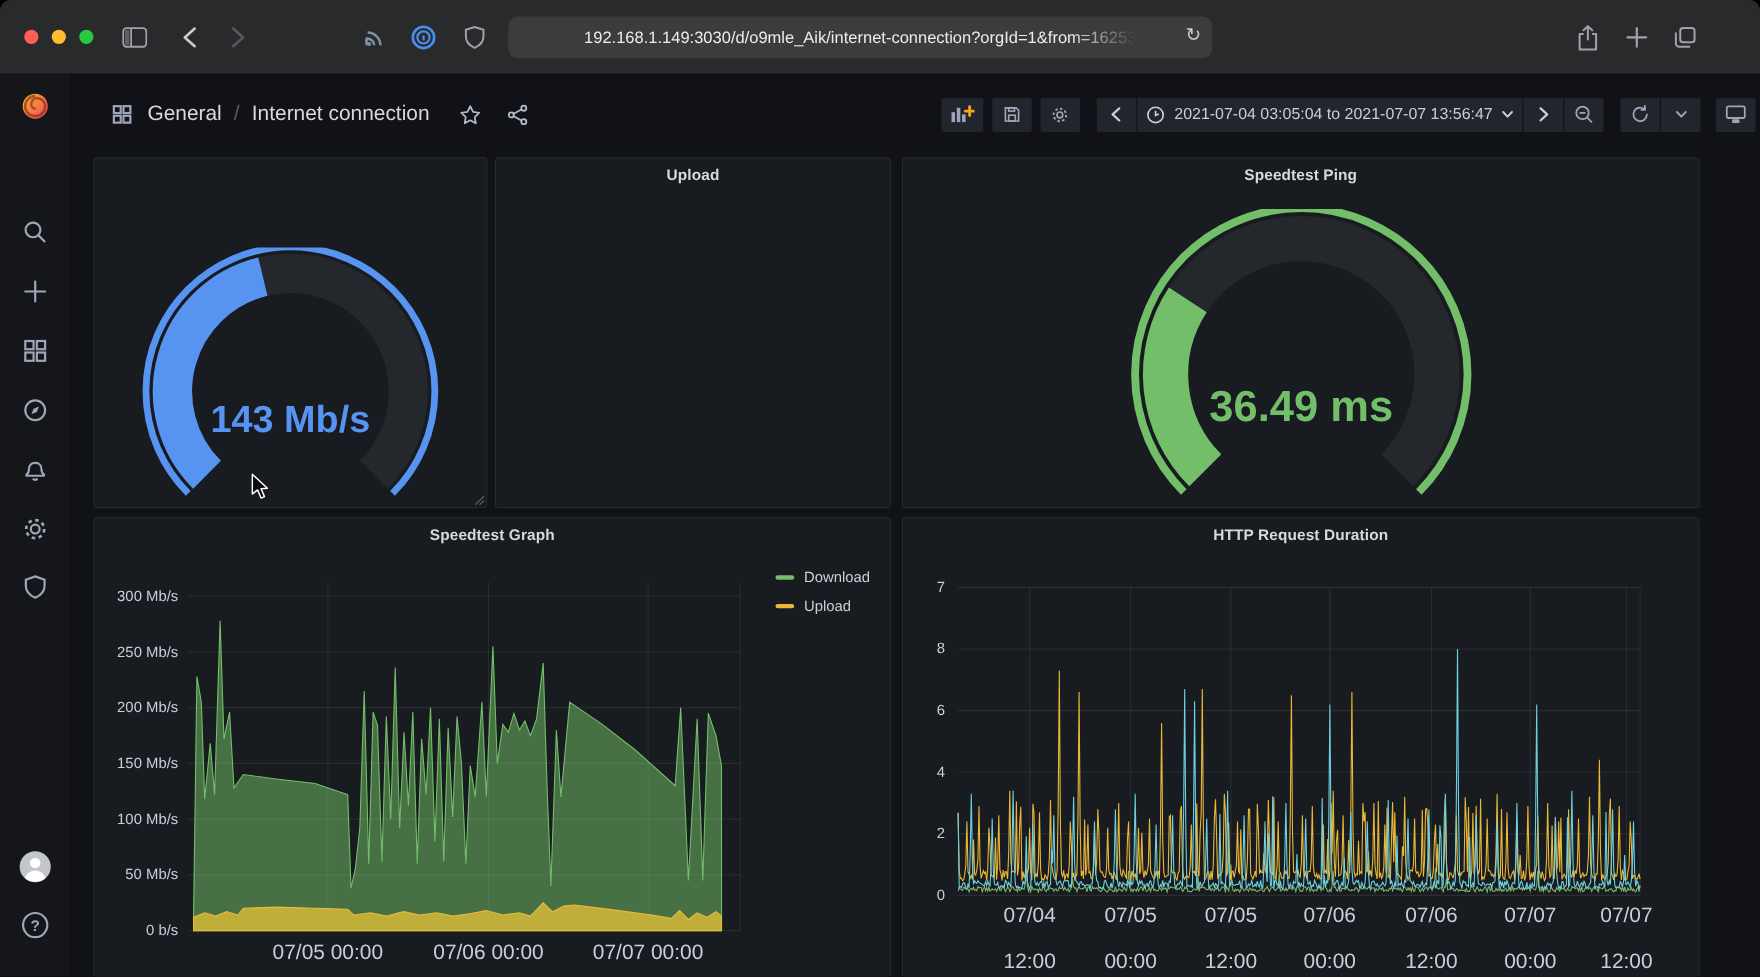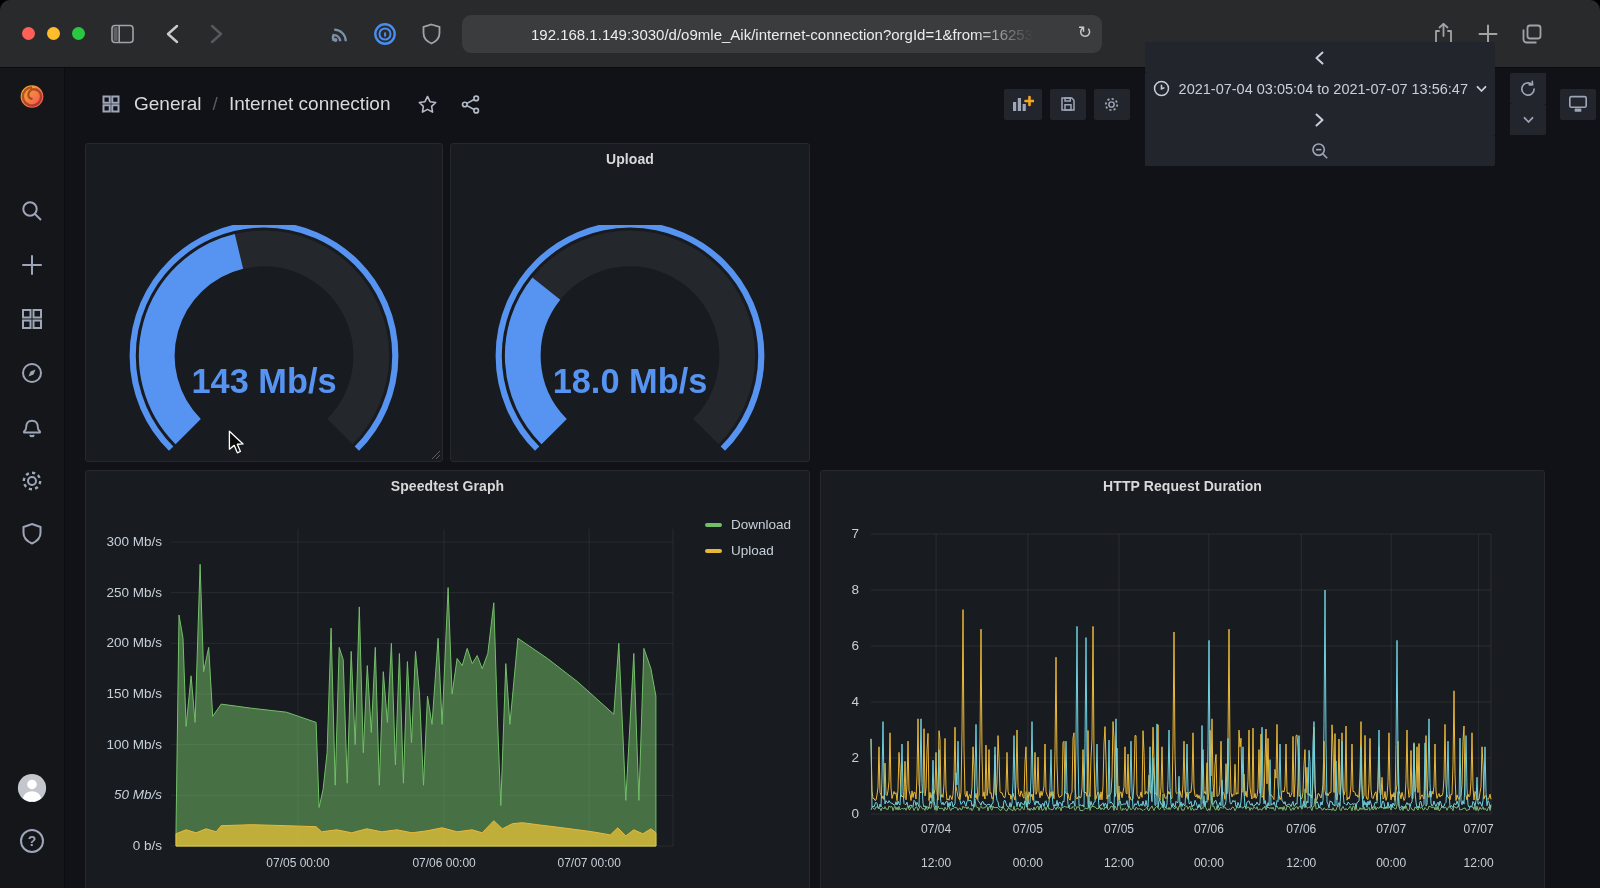--- a/index.html
+++ b/index.html
@@ -20,39 +20,39 @@
   .side-ic { position:absolute; left:17px; width:30px; height:30px; color:#9da5b8; display:flex; align-items:center; justify-content:center; }
   .main { position:relative; flex:1; background:#111217; }
 
   .dash-header { position:absolute; left:16px; top:10px; width:100%; height:52px; display:flex; align-items:center; padding:0 20px; }
   .crumb { display:flex; align-items:center; color:#d8d9da; font-size:19px; font-weight:500; }
   .crumb .sep { color:#565b66; margin:0 11px; font-weight:400; }
   .crumb-ic { color:#9da5b8; margin-right:13px; display:flex; }
   .hdr-mini { color:#9da5b8; margin-left:26px; display:flex; }
   .toolbar { margin-left:auto; display:flex; align-items:center; }
   .tb-btn { height:31px; min-width:36px; background:#22252b; border-radius:2px; display:flex; align-items:center; justify-content:center; color:#9da5b8; margin-left:8px; padding:0 8px; }
-  .tb-group { display:flex; margin-left:14px;flex-direction:column; }
+  .tb-group { display:flex; margin-left:14px; }
   .tb-group .tb-btn { margin-left:1px; border-radius:0; }
   .tb-group .tb-btn:first-child { border-radius:2px 0 0 2px; }
   .tb-group .tb-btn:last-child { border-radius:0 2px 2px 0; }
   .time-label { color:#c7d0d9; font-size:14.5px; font-weight:500; margin:0 8px 0 9px; white-space:nowrap; }
 
   
   .panel { position:absolute; background:#181b1f; border:1px solid #25282e; border-radius:3px; }
   .panel-title { position:absolute; top:7px; left:0; width:100%; text-align:center; color:#d8d9da; font-size:14px; font-weight:700; letter-spacing:.1px; }
   .title-caret { color:#9da5b8; font-weight:400; }
   #p-download { left:20px; top:75px; width:358px; height:319px; }
   #p-upload   { left:385px; top:75px; width:360px; height:319px; }
   #p-ping     { left:755px; top:75px; width:725px; height:319px; }
   #p-speed    { left:20px; top:402px; width:725px; height:540px; }
   #p-http     { left:755px; top:402px; width:725px; height:540px; }
   .gauge-wrap { position:absolute; left:0; bottom:2px; width:100%; display:flex; justify-content:center; }
   .chart-svg { position:absolute; left:0; top:0; }
   .ylab { position:absolute; width:70px; text-align:right; color:#c7d0d9; font-size:13.5px; }
-  .xlab { position:absolute; width:110px; text-align:center; color:#c7d0d9; font-size:12px; }
+  .xlab { position:absolute; width:110px; text-align:center; color:#c7d0d9; font-size:19px; }
   .xlab .l2 { margin-top:20px; }
   .legend-v { position:absolute; right:18px; top:46px; }
   .leg-item { display:flex; align-items:center; margin-bottom:11px; color:#c7d0d9; font-size:13.5px; }
   .leg-dash { width:17px; height:4px; border-radius:2px; margin-right:9px; }
   .legend-h { position:absolute; left:22px; top:382px; display:flex; }
   .legend-h .leg-item { margin-right:26px; margin-bottom:0; }
   .resize-h { position:absolute; right:2px; bottom:2px; width:8px; height:8px; }
 
   .cursor { position:absolute; left:225px; top:430px; z-index:50; }
 </style>
@@ -336,26 +336,29 @@
           </div>
         <svg class="resize-h" viewBox="0 0 8 8">
             <g stroke="#5a5f66" stroke-width="1">
               <line x1="8" y1="0" x2="0" y2="8"></line>
               <line x1="8" y1="4" x2="4" y2="8"></line>
             </g>
           </svg>
       </div>
       <div class="panel" id="p-upload">
         <div class="panel-title">Upload</div>
+      </div>
+      <div class="panel" id="p-ping">
+        <div class="panel-title">Speedtest Ping</div>
         <div class="gauge-wrap">
-            <svg class="gauge-svg" width="330" height="234" viewBox="0 0 240 170">
-              <path d="M52.47,162.53 A95.5,95.5 0 1 1 187.53,162.53" stroke="#5794F2" stroke-width="4.5" fill="none"></path>
+            <svg class="gauge-svg" width="380" height="269" viewBox="0 0 240 170">
+              <path d="M52.47,162.53 A95.5,95.5 0 1 1 187.53,162.53" stroke="#73BF69" stroke-width="4.5" fill="none"></path>
               <path d="M64.85,150.15 A78,78 0 1 1 175.15,150.15" stroke="#24272c" stroke-width="26" fill="none"></path>
-              <path d="M64.85,150.15 A78,78 0 0 1 59.13,46.23" stroke="#5794F2" stroke-width="26" fill="none"></path>
-              <text x="120" y="122" text-anchor="middle" fill="#5794F2" font-size="25" font-weight="700" font-family="Liberation Sans, DejaVu Sans, sans-serif">18.0 Mb/s</text>
+              <path d="M64.85,150.15 A78,78 0 0 1 54.81,52.18" stroke="#73BF69" stroke-width="26" fill="none"></path>
+              <text x="120" y="122" text-anchor="middle" fill="#73BF69" font-size="25" font-weight="700" font-family="Liberation Sans, DejaVu Sans, sans-serif">36.49 ms</text>
             </svg>
           </div>
       </div>
 
       <div class="panel" id="p-speed">
         <div class="panel-title">Speedtest Graph</div>
         <svg class="chart-svg" id="speed-svg" width="723" height="538" viewBox="0 0 723 538">
             <line x1="85" y1="71" x2="587" y2="71" stroke="rgba(255,255,255,0.07)"></line>
             <line x1="85" y1="121.66666666666666" x2="587" y2="121.66666666666666" stroke="rgba(255,255,255,0.07)"></line>
             <line x1="85" y1="172.33333333333331" x2="587" y2="172.33333333333331" stroke="rgba(255,255,255,0.07)"></line>
@@ -369,21 +372,21 @@
             <line x1="587" y1="58" x2="587" y2="375" stroke="rgba(255,255,255,0.07)"></line>
             <path d="M90.02,375 L90.0,359.8 L93.0,144.0 L97.0,167.3 L100.1,255.4 L105.1,204.8 L109.1,251.4 L114.1,93.3 L117.6,200.7 L122.7,176.4 L126.7,245.3 L135.2,233.1 L165.3,237.2 L200.5,241.2 L230.1,251.4 L233.1,336.5 L237.1,318.3 L241.1,281.8 L245.1,157.1 L249.2,314.2 L253.2,176.4 L257.2,188.5 L261.2,312.2 L265.2,180.4 L269.2,273.7 L273.3,135.9 L277.3,281.8 L281.3,194.6 L285.3,261.5 L289.3,176.4 L293.3,314.2 L297.3,200.7 L301.4,251.4 L305.4,172.3 L309.4,293.9 L313.4,182.5 L317.4,312.2 L321.4,190.6 L325.5,271.6 L329.5,180.4 L333.5,223.0 L337.5,314.2 L341.5,225.0 L346.0,253.4 L352.1,167.3 L356.1,253.4 L362.1,116.6 L366.1,223.0 L371.1,187.5 L376.2,194.6 L381.2,177.4 L386.2,192.6 L391.2,184.5 L396.2,197.7 L401.8,182.5 L407.8,131.8 L411.3,243.3 L414.8,334.5 L419.8,192.6 L423.9,253.4 L431.9,167.3 L461.5,187.5 L491.6,210.8 L527.8,243.3 L532.8,172.3 L539.8,329.4 L547.8,182.5 L552.9,329.4 L557.9,177.4 L564.9,197.7 L569.9,225.0 L569.932,375 Z" fill="rgba(115,191,105,0.52)" stroke="#73BF69" stroke-width="1"></path>
             <path d="M90.02,375 L90.0,362.8 L100.1,358.8 L110.1,361.8 L120.1,357.8 L130.2,360.8 L135.2,354.7 L165.3,353.7 L200.5,354.7 L230.1,355.7 L235.6,360.8 L250.7,358.8 L265.7,361.8 L280.8,357.8 L295.8,360.8 L310.9,358.8 L326.0,361.8 L341.0,359.8 L356.1,356.8 L371.1,360.8 L386.2,358.8 L396.2,361.8 L407.8,349.7 L416.3,357.8 L426.4,352.7 L436.4,351.7 L451.5,353.7 L476.6,356.8 L506.7,360.8 L524.3,363.9 L531.8,356.8 L539.8,364.9 L547.8,358.8 L556.9,362.8 L564.9,357.8 L569.9,361.8 L569.932,375 Z" fill="rgba(222,190,56,0.8)" stroke="#EAB839" stroke-width="1"></path>
           </svg>
         <div id="speed-ylabels">
             <div class="ylab" style="left: 6px; top: 63px;">300 Mb/s</div>
             <div class="ylab" style="left: 6px; top: 113.667px;">250 Mb/s</div>
             <div class="ylab" style="left: 6px; top: 164.333px;">200 Mb/s</div>
             <div class="ylab" style="left: 6px; top: 215px;">150 Mb/s</div>
             <div class="ylab" style="left: 6px; top: 265.667px;">100 Mb/s</div>
-            <div class="ylab" style="left: 6px; top: 316.333px; font-style: italic;">50 Mb/s</div>
+            <div class="ylab" style="left: 6px; top: 316.333px;">50 Mb/s</div>
             <div class="ylab" style="left: 6px; top: 367px;">0 b/s</div>
           </div>
         <div id="speed-xlabels">
             <div class="xlab" style="left: 157.006px; top: 385px;">07/05 00:00</div>
             <div class="xlab" style="left: 303.088px; top: 385px;">07/06 00:00</div>
             <div class="xlab" style="left: 448.166px; top: 385px;">07/07 00:00</div>
           </div>
         <div class="legend-v" id="speed-legend">
             <div class="leg-item">
               <span class="leg-dash" style="background: rgb(115, 191, 105);"></span>

